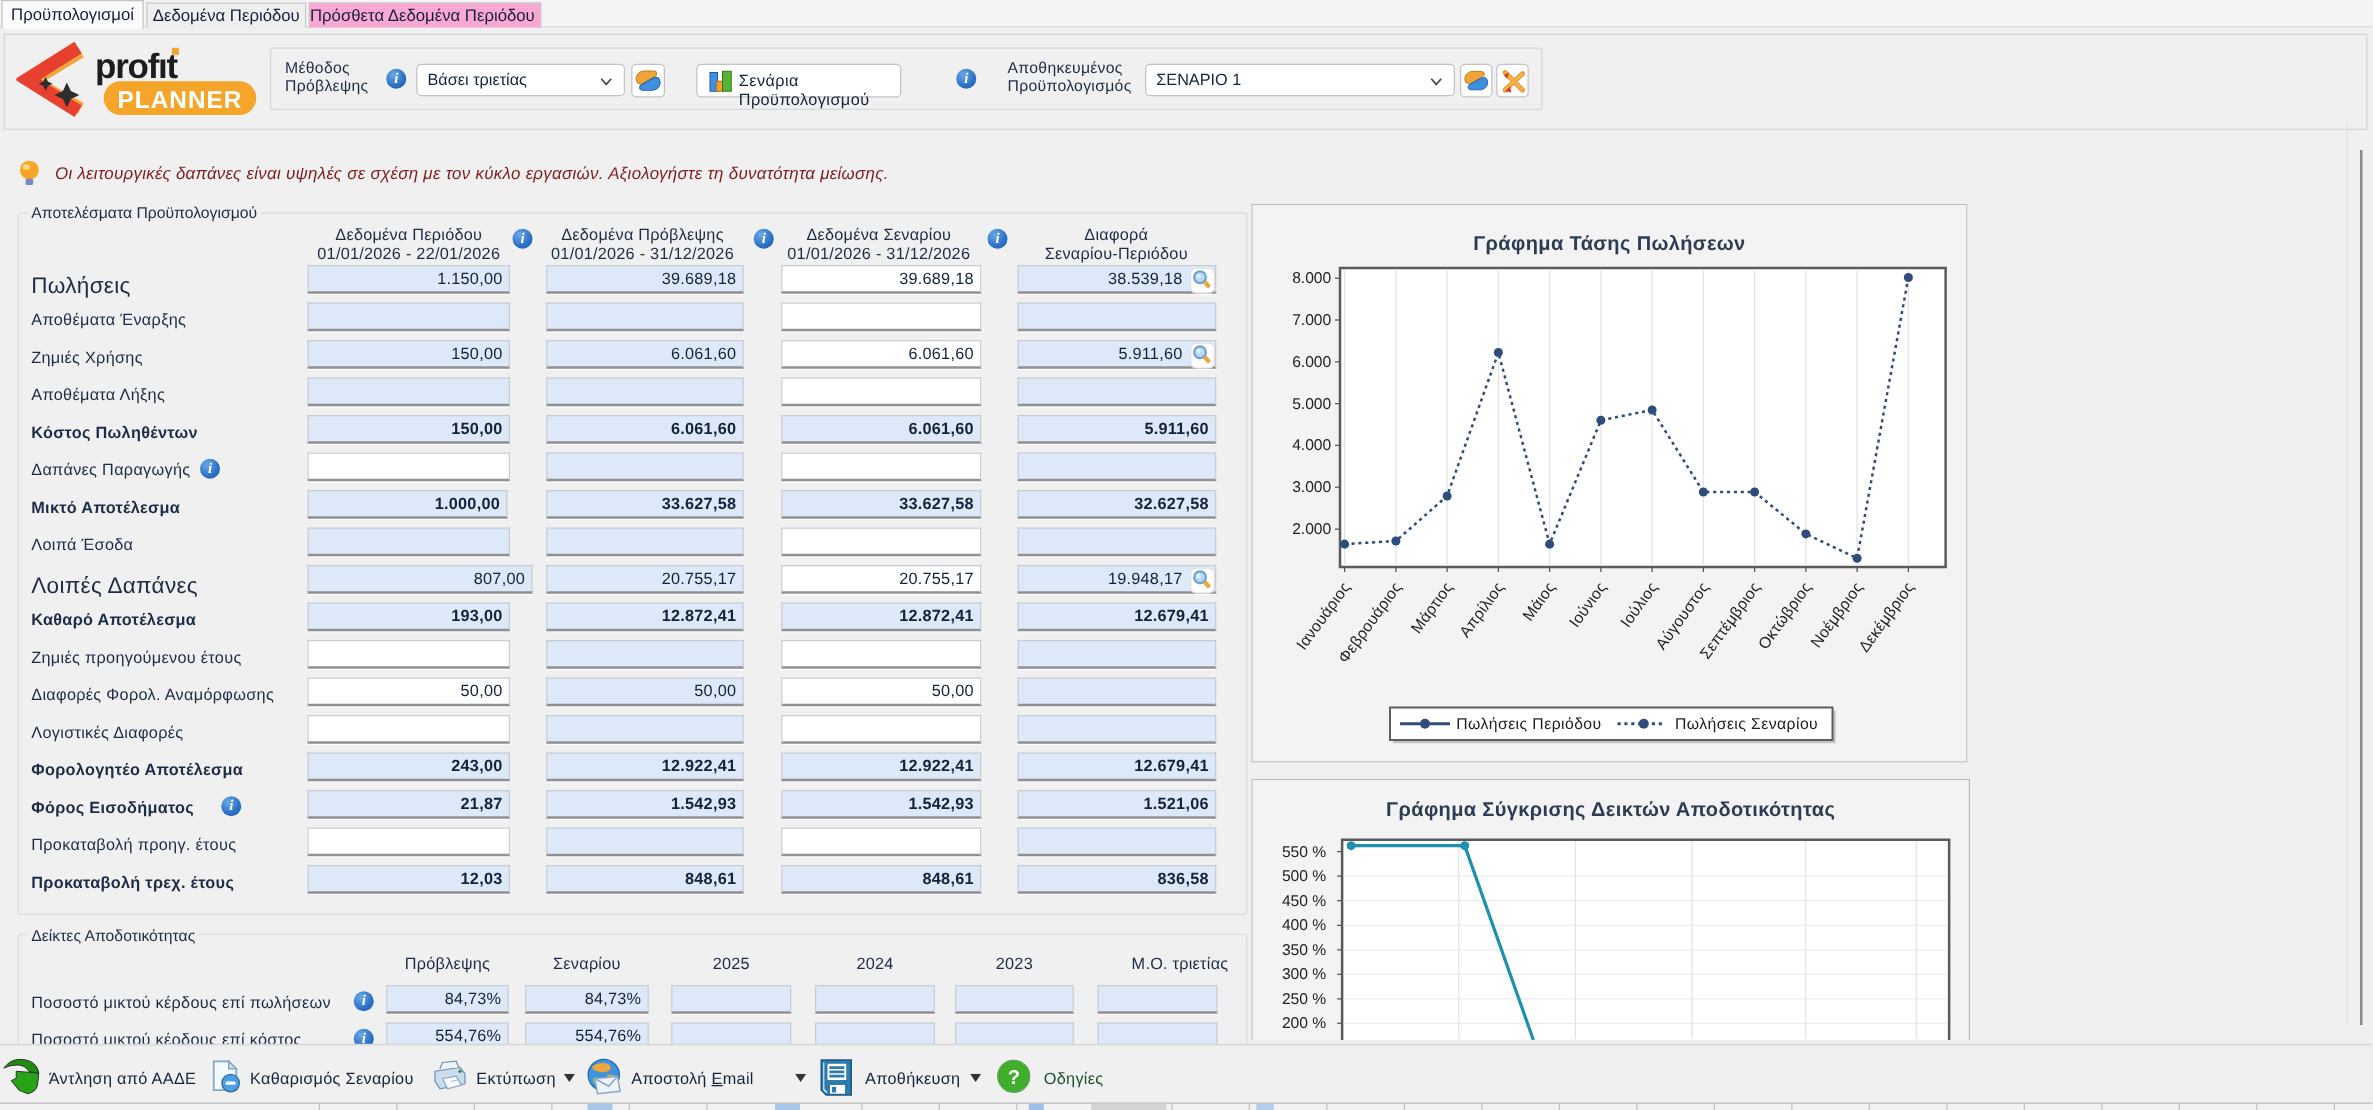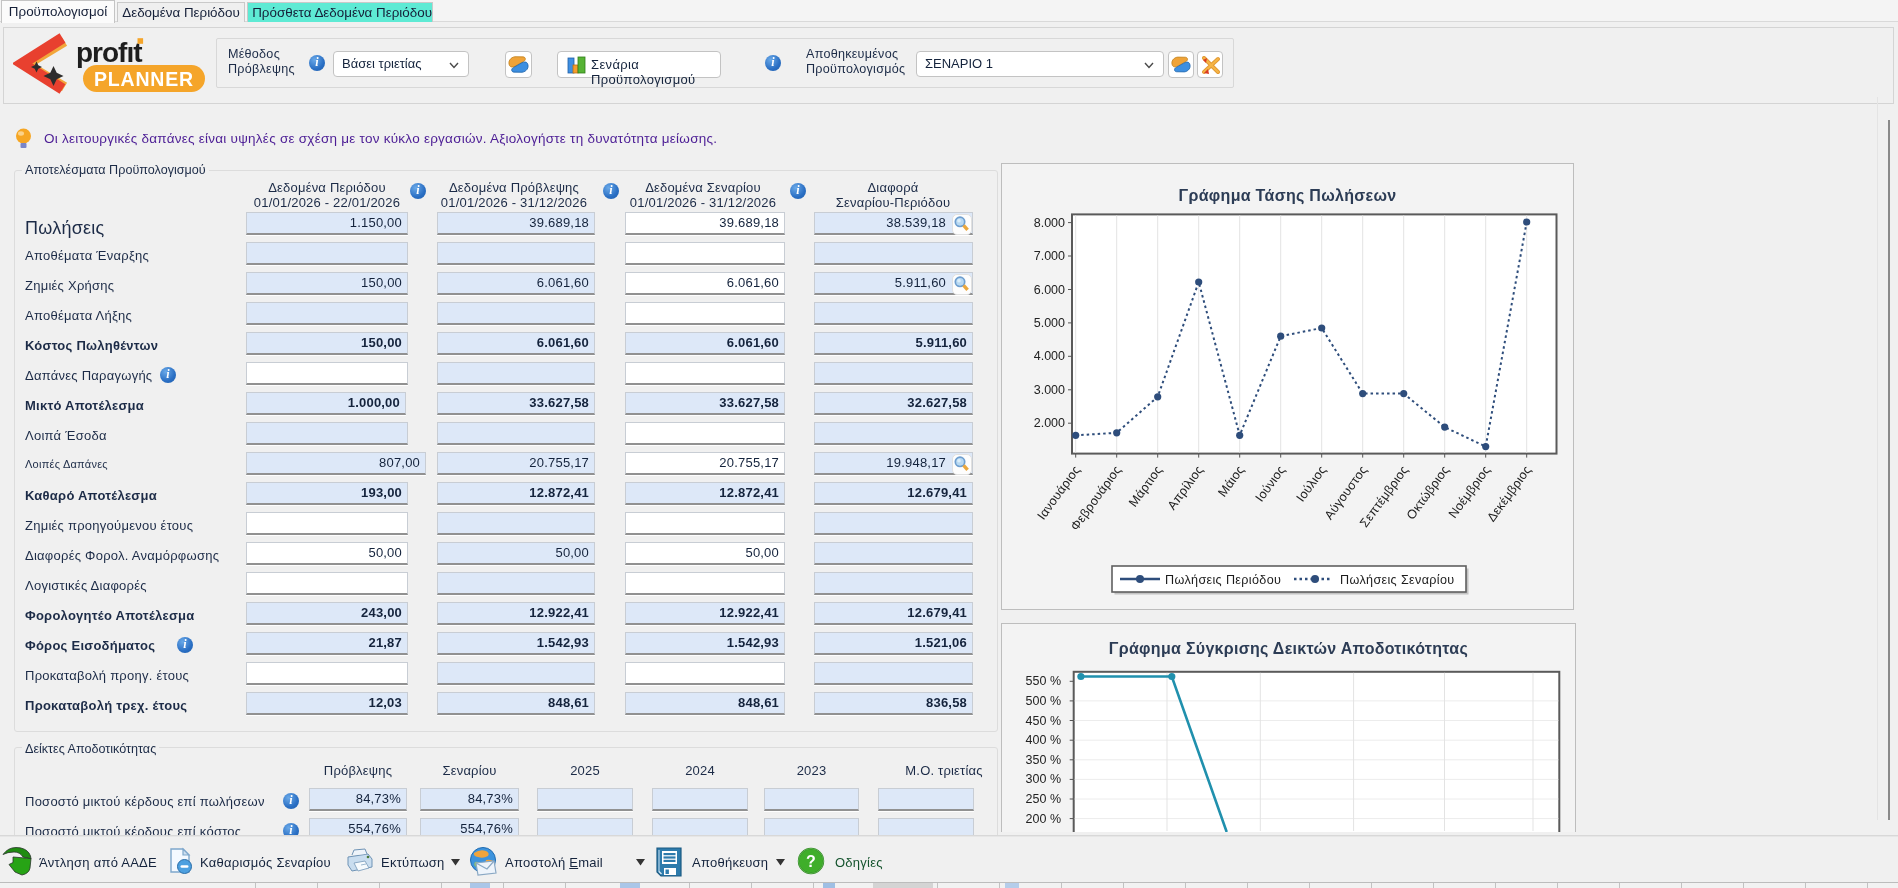--- a/index.html
+++ b/index.html
@@ -16,39 +16,39 @@
  background:radial-gradient(circle at 35% 30%,#6aa9e8,#2a6fc4 60%,#1d5cab);color:#fff;
  font-weight:bold;font-size:12px;text-align:center;line-height:15.5px;font-family:"Liberation Serif",serif;font-style:italic}
 .btn{position:absolute;background:#fff;border:1px solid #c3c3c3;border-radius:4px}
 .hdr{position:absolute;font-size:13px;letter-spacing:0.2px;color:#1c2b47;text-align:center;line-height:14.5px;white-space:nowrap}
 .mag{position:absolute;right:0px;top:1px;width:20px;height:21px}
 </style></head><body>
 
 <div class="a" style="left:0;top:0;width:1898px;height:22px;background:#f4f4f4;border-bottom:1px solid #d9d9d9"></div>
 <div class="a" style="left:1px;top:0;width:114px;height:23px;background:#fbfbfb;border:1px solid #c4c4c4;border-bottom:none;font-size:13.4px;color:#151f38;text-align:center;line-height:21px;z-index:3">Προϋπολογισμοί</div>
 <div class="a" style="left:117px;top:2px;width:128px;height:20px;background:#efefef;border:1px solid #c9c9c9;border-bottom:none;font-size:13.4px;color:#151f38;text-align:center;line-height:19px">Δεδομένα Περιόδου</div>
-<div class="a" style="left:247px;top:2px;width:186px;height:20px;background:#5eead4;border:1px solid #c9c9c9;border-bottom:none;font-size:13.4px;color:#151f38;text-align:right;line-height:19px">Πρόσθετα Δεδομένα Περιόδου</div>
+<div class="a" style="left:247px;top:2px;width:186px;height:20px;background:#f9a8d4;border:1px solid #c9c9c9;border-bottom:none;font-size:13.4px;color:#151f38;text-align:left;line-height:19px">Πρόσθετα Δεδομένα Περιόδου</div>
 
 <div class="a" style="left:3px;top:27px;width:1891px;height:77px;background:#f0f0f0;border:1px solid #d4d4d4"></div>
 
 <svg class="a" style="left:13px;top:33px" width="210" height="64" viewBox="0 0 210 64">
  <path d="M51.5 8.5 L13.5 31.5 L51.5 54" fill="none" stroke="#f2a63b" stroke-width="10"></path>
  <path d="M49.5 5 L9 30.5 L49.5 56" fill="none" stroke="#e8402f" stroke-width="11"></path>
  <path d="M23.5 28.5 L25.3 32.2 L29 34 L25.3 35.8 L23.5 39.5 L21.7 35.8 L18 34 L21.7 32.2 Z" fill="#2d2d2d"></path>
  <path d="M40.5 33 L43.7 39.8 L50.5 43 L43.7 46.2 L40.5 53 L37.3 46.2 L30.5 43 L37.3 39.8 Z" fill="#2d2d2d"></path>
  <text x="63" y="29" font-family="Liberation Sans,sans-serif" font-weight="bold" font-size="28" fill="#1d1d1d" letter-spacing="-1">profıt</text>
  <rect x="124.5" y="5.2" width="5.6" height="5.6" fill="#f5a52a"></rect>
  <rect x="70" y="32" width="122" height="27" rx="13.5" fill="#f5a52a"></rect>
  <text x="131" y="53" text-anchor="middle" font-family="Liberation Sans,sans-serif" font-weight="bold" font-size="19.5" fill="#ffffff" letter-spacing="0.8">PLANNER</text>
 </svg>
 
 <div class="a" style="left:216px;top:38px;width:1018px;height:50px;border:1px solid #d8d8d8;border-radius:2px"></div>
 <div class="lbl" style="left:228px;top:47px;line-height:15px">Μέθοδος<br>Πρόβλεψης</div>
 <div class="info" style="left:309px;top:55px">i</div>
-<div class="btn" style="left:333px;top:51px;width:136px;height:26px;font-size:13px;color:#14233c;line-height:24px;padding-left:8px">Βάσει τριετίας
+<div class="btn" style="left:333px;top:51px;width:167px;height:26px;font-size:13px;color:#14233c;line-height:24px;padding-left:8px">Βάσει τριετίας
  <svg class="a" style="right:9px;top:10px" width="10" height="7" viewBox="0 0 10 7">
       <path d="M1 1 L5 5.5 L9 1" fill="none" stroke="#4a4a4a" stroke-width="1.4"></path>
     </svg>
 </div>
 
 <div class="btn" style="left:505px;top:51px;width:27px;height:27px">
  <svg class="a" style="left:2px;top:2px" width="21" height="21" viewBox="0 0 20 20">
       <g transform="rotate(-14 10 10)">
   <path d="M1.5 9 C0.5 4.5 4.5 1.5 8.5 2 L16 4 C18.5 4.8 18 7.8 15.5 8.3 L6.5 10.8 C4 11.4 2 10.8 1.5 9 Z" fill="#efa338" stroke="#c07f1a" stroke-width="0.7"></path>
   <path d="M18.5 11 C19.5 15.5 15.5 18.5 11.5 18 L4 16 C1.5 15.2 2 12.2 4.5 11.7 L13.5 9.2 C16 8.6 18 9.2 18.5 11 Z" fill="#3d8fe0" stroke="#1d62a8" stroke-width="0.7"></path>
@@ -86,21 +86,21 @@
   <path d="M1 4 L5 2 L4 7 Z" fill="#d93b22"></path>
       <path d="M2 17 L6 13 L7 18 Z" fill="#d93b22"></path>
  </svg>
 </div>
 
 <svg class="a" style="left:15px;top:128px" width="17" height="22" viewBox="0 0 17 22">
  <circle cx="8.5" cy="8" r="7.5" fill="#f6a623"></circle>
  <ellipse cx="6" cy="5.5" rx="3" ry="2.2" fill="#fbd28a"></ellipse>
  <rect x="5.5" y="15" width="6" height="5" rx="1" fill="#7a86c8"></rect>
 </svg>
-<div class="a" style="left:44px;top:131px;font-size:13.5px;letter-spacing:0.25px;color:#4c1d95">Οι λειτουργικές δαπάνες είναι υψηλές σε σχέση με τον κύκλο εργασιών. Αξιολογήστε τη δυνατότητα μείωσης.</div>
+<div class="a" style="left:44px;top:131px;font-size:13.5px;letter-spacing:0.25px;font-style:italic;color:#7f1d1d">Οι λειτουργικές δαπάνες είναι υψηλές σε σχέση με τον κύκλο εργασιών. Αξιολογήστε τη δυνατότητα μείωσης.</div>
 
 <div class="gb" style="left:14px;top:170px;width:984px;height:562px"></div>
 <div class="gbl" style="left:22px;top:163px">Αποτελέσματα Προϋπολογισμού</div>
 <div class="hdr" style="left:217px;top:181px;width:220px">Δεδομένα Περιόδου<br>01/01/2026 - 22/01/2026</div>
 <div class="info" style="left:410px;top:183px">i</div>
 <div class="hdr" style="left:404px;top:181px;width:220px">Δεδομένα Πρόβλεψης<br>01/01/2026 - 31/12/2026</div>
 <div class="info" style="left:603px;top:183px">i</div>
 <div class="hdr" style="left:593px;top:181px;width:220px">Δεδομένα Σεναρίου<br>01/01/2026 - 31/12/2026</div>
 <div class="info" style="left:790px;top:183px">i</div>
 <div class="hdr" style="left:783px;top:181px;width:220px">Διαφορά<br>Σεναρίου-Περιόδου</div>
@@ -148,21 +148,21 @@
 <div class="lbl b" style="left:25px;top:398px;font-size:13px">Μικτό Αποτέλεσμα</div>
 <div class="fld b" style="left:246px;top:392px;width:160px">1.000,00</div>
 <div class="fld b" style="left:437px;top:392px;width:158px">33.627,58</div>
 <div class="fld b" style="left:625px;top:392px;width:160px">33.627,58</div>
 <div class="fld b" style="left:814px;top:392px;width:159px">32.627,58</div>
 <div class="lbl" style="left:25px;top:428px;font-size:13px">Λοιπά Έσοδα</div>
 <div class="fld" style="left:246px;top:422px;width:162px"></div>
 <div class="fld" style="left:437px;top:422px;width:158px"></div>
 <div class="fld fw" style="left:625px;top:422px;width:160px"></div>
 <div class="fld" style="left:814px;top:422px;width:159px"></div>
-<div class="lbl" style="left:25px;top:458px;font-size:11px">Λοιπές Δαπάνες</div>
+<div class="lbl" style="left:25px;top:458px;font-size:18px">Λοιπές Δαπάνες</div>
 <div class="fld" style="left:246px;top:452px;width:180px">807,00</div>
 <div class="fld" style="left:437px;top:452px;width:158px">20.755,17</div>
 <div class="fld fw" style="left:625px;top:452px;width:160px">20.755,17</div>
 <div class="fld" style="left:814px;top:452px;width:159px;padding-right:26px">19.948,17<svg class="mag" viewBox="0 0 20 21">
       <rect x="0.5" y="0.5" width="19" height="20" rx="4.5" fill="#fdfdfd" stroke="#e0e0e0"></rect>
       <circle cx="8" cy="7.8" r="4.7" fill="#b8d9f2" stroke="#6f9fd0" stroke-width="1.7"></circle>
       <circle cx="7" cy="6.7" r="1.8" fill="#dceefa"></circle>
       <path d="M11.6 11.4 L15.6 15.8" stroke="#eba83e" stroke-width="3.4" stroke-linecap="butt"></path>
     </svg></div>
 <div class="lbl b" style="left:25px;top:488px;font-size:13px">Καθαρό Αποτέλεσμα</div>

